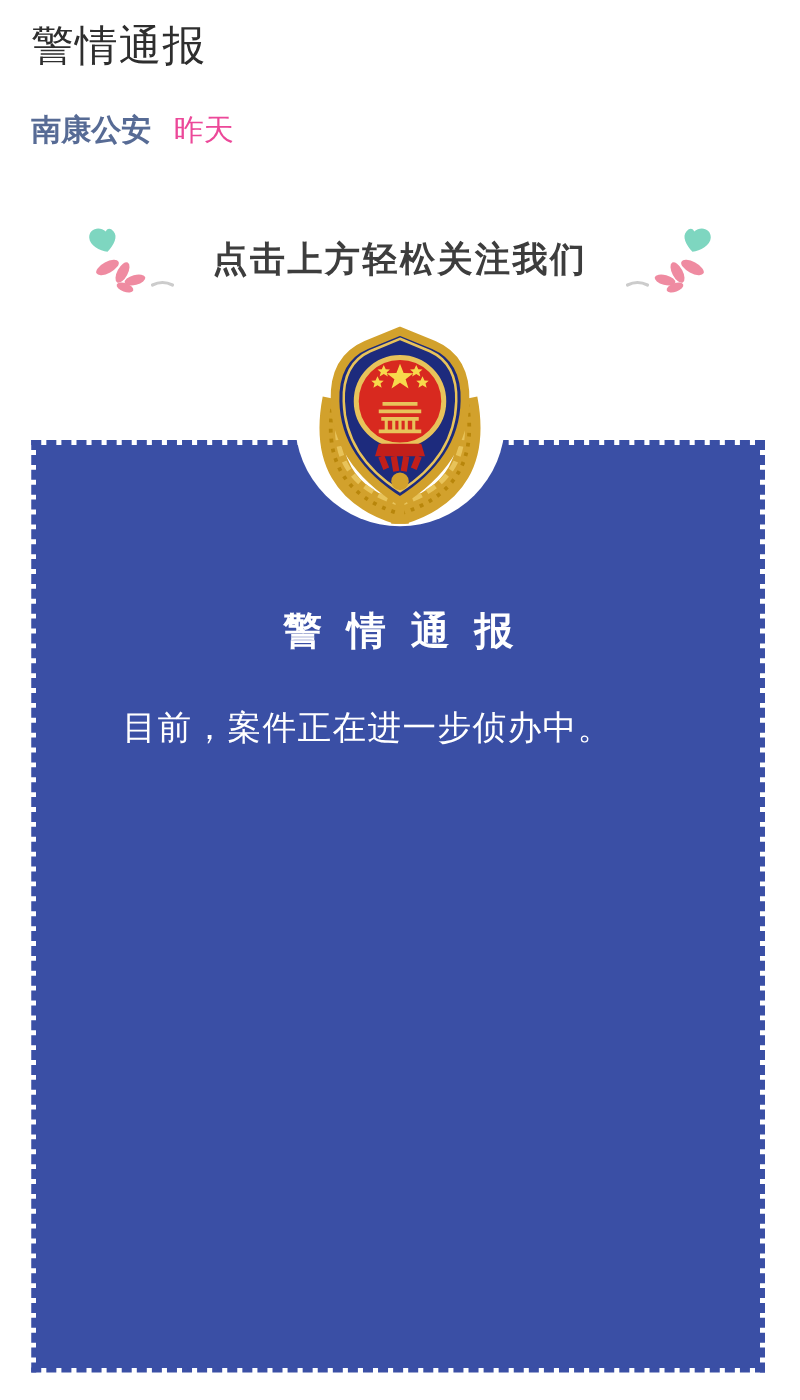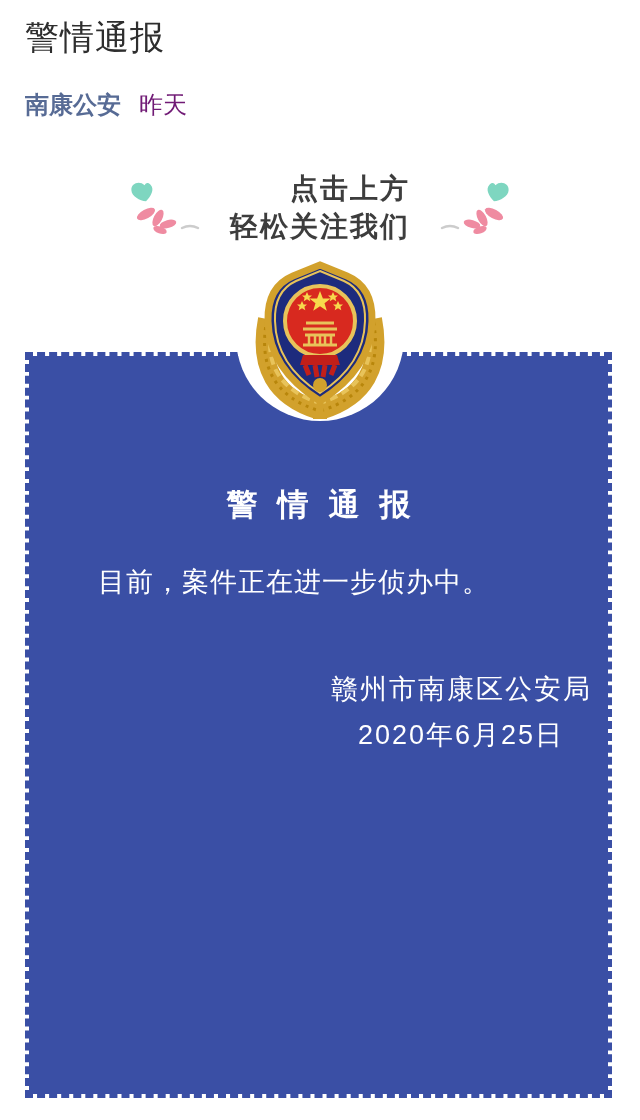--- a/index.html
+++ b/index.html
@@ -16,32 +16,32 @@
     position: absolute; left: 25px; top: 14px;
     font-size: 34px; line-height: 46px;
     font-weight: 500; color: #2e2e2e;
     letter-spacing: 1px;
   }
   .article-meta {
     position: absolute; left: 25px; top: 90px;
     font-size: 24px; line-height: 30px;
   }
   .article-meta .author { color: #576b95; margin-right: 18px; cursor: pointer; font-weight: bold; }
-  .article-meta .pubdate { color: #701a75; }
+  .article-meta .pubdate { color: #ec4899; }
 
   
   .follow-banner {
     position: absolute; left: 0; top: 176px; width: 640px; height: 64px;
     display: flex; align-items: center; justify-content: center;
     gap: 14px;
   }
   .follow-text {
     font-size: 28px; font-weight: bold; color: #3d3d3d;
     letter-spacing: 2px; white-space: nowrap;
-    display: flex; align-items: flex-end; flex-direction: column;
+    display: flex; align-items: center;
   }
   .follow-text .blue-word {
     font-size: 36px; font-weight: bold; color: #4ec3ea;
     margin: 0 6px; letter-spacing: 3px;
   }
   .deco { width: 92px; height: 60px; flex: 0 0 auto; }
   .deco.right { transform: scaleX(-1); }
 
   
   .badge-circle {
@@ -147,17 +147,13 @@
   <path d="M60 104 L64 114 M70 104 L72 116 M80 104 L78 116 M90 104 L86 114" stroke="#c21f1a" stroke-width="5"></path>
 
   <circle cx="75" cy="124" r="7" fill="#d2a12c"></circle>
 </svg>
 
 <div class="notice-box">
   <div class="notice-title">警情通报</div>
   <div class="notice-body">
     <p>目前，案件正在进一步侦办中。</p>
   </div>
-  <div class="notice-sign">
-    <div class="sig">赣州市南康区公安局</div>
-    <div class="sig-date">2020年6月25日</div>
-  </div>
 </div>
 
 </body></html>

